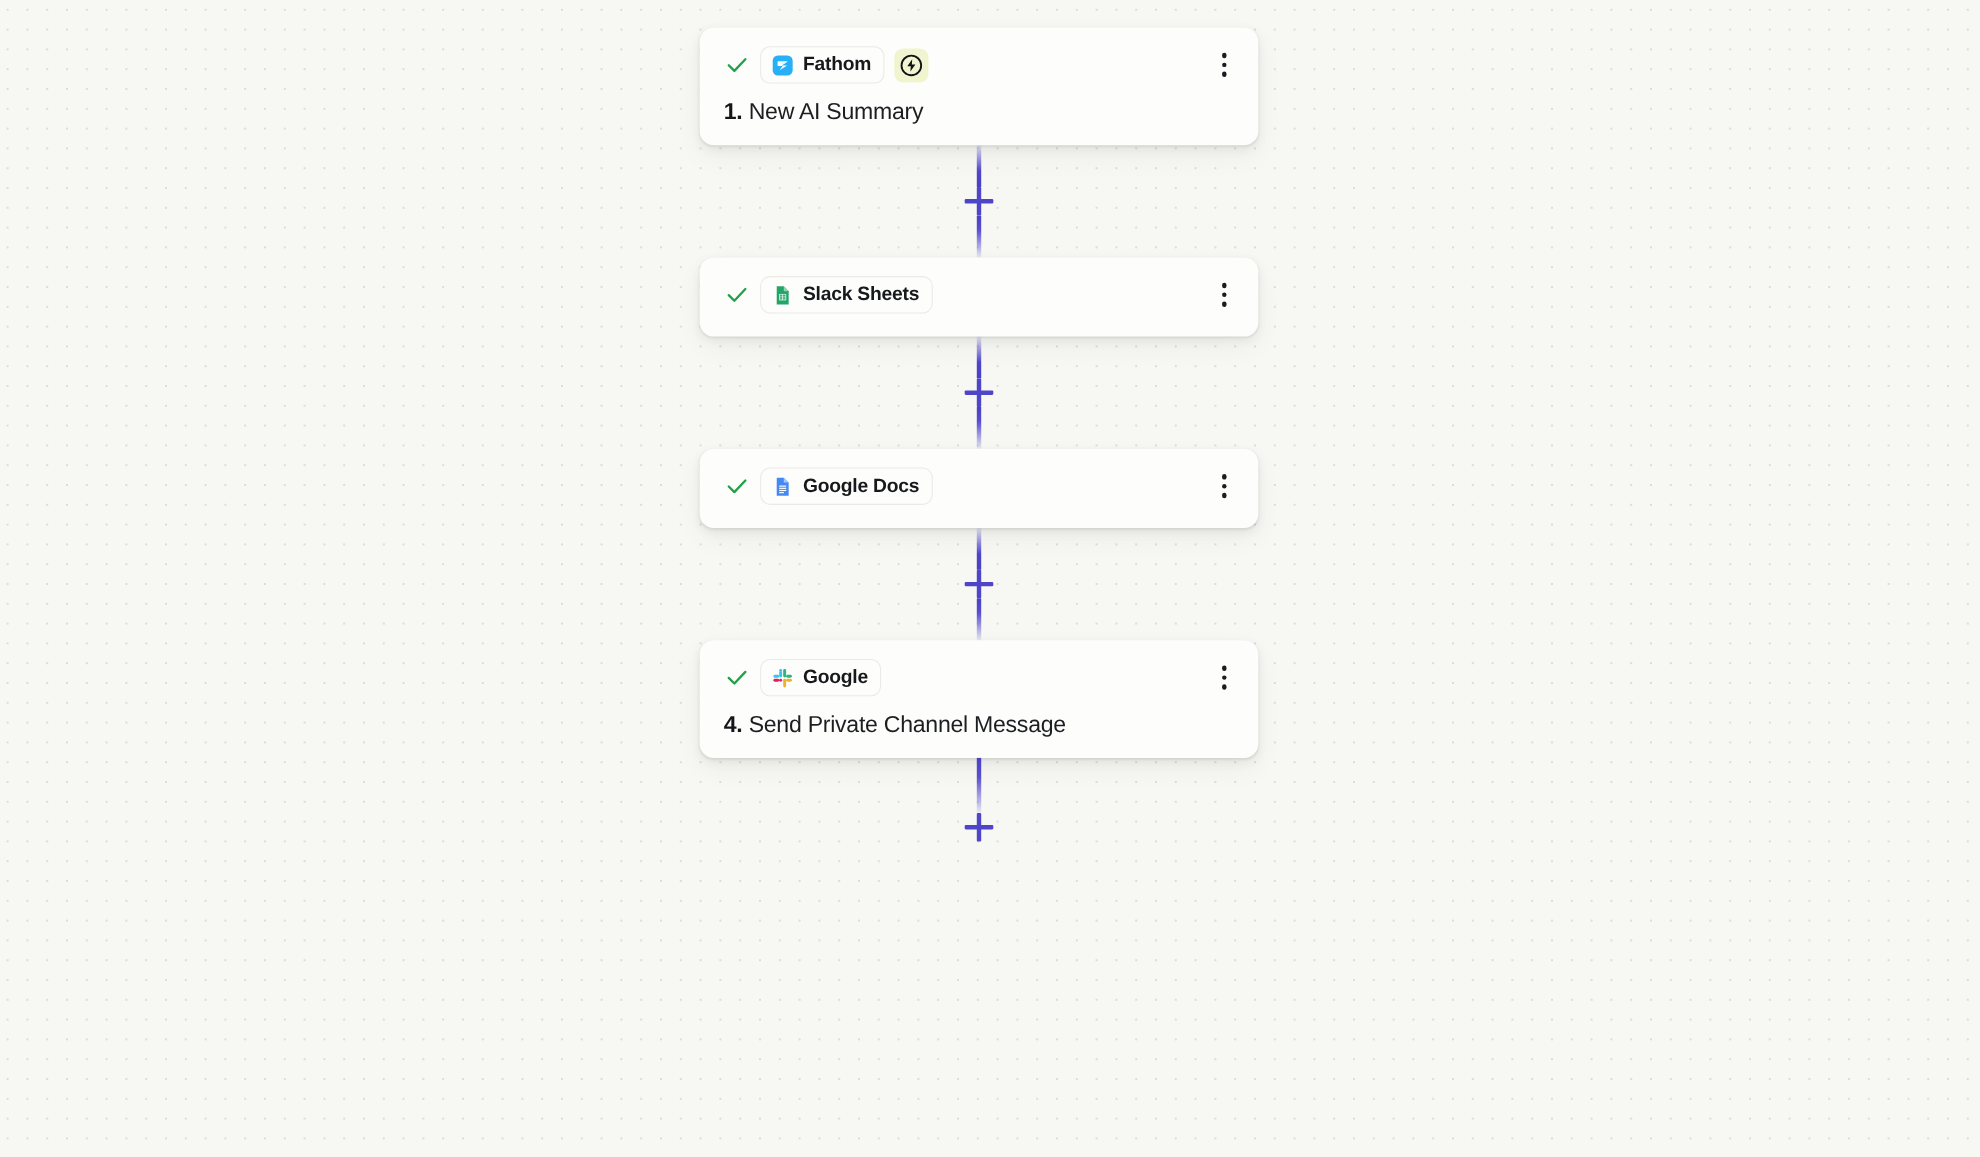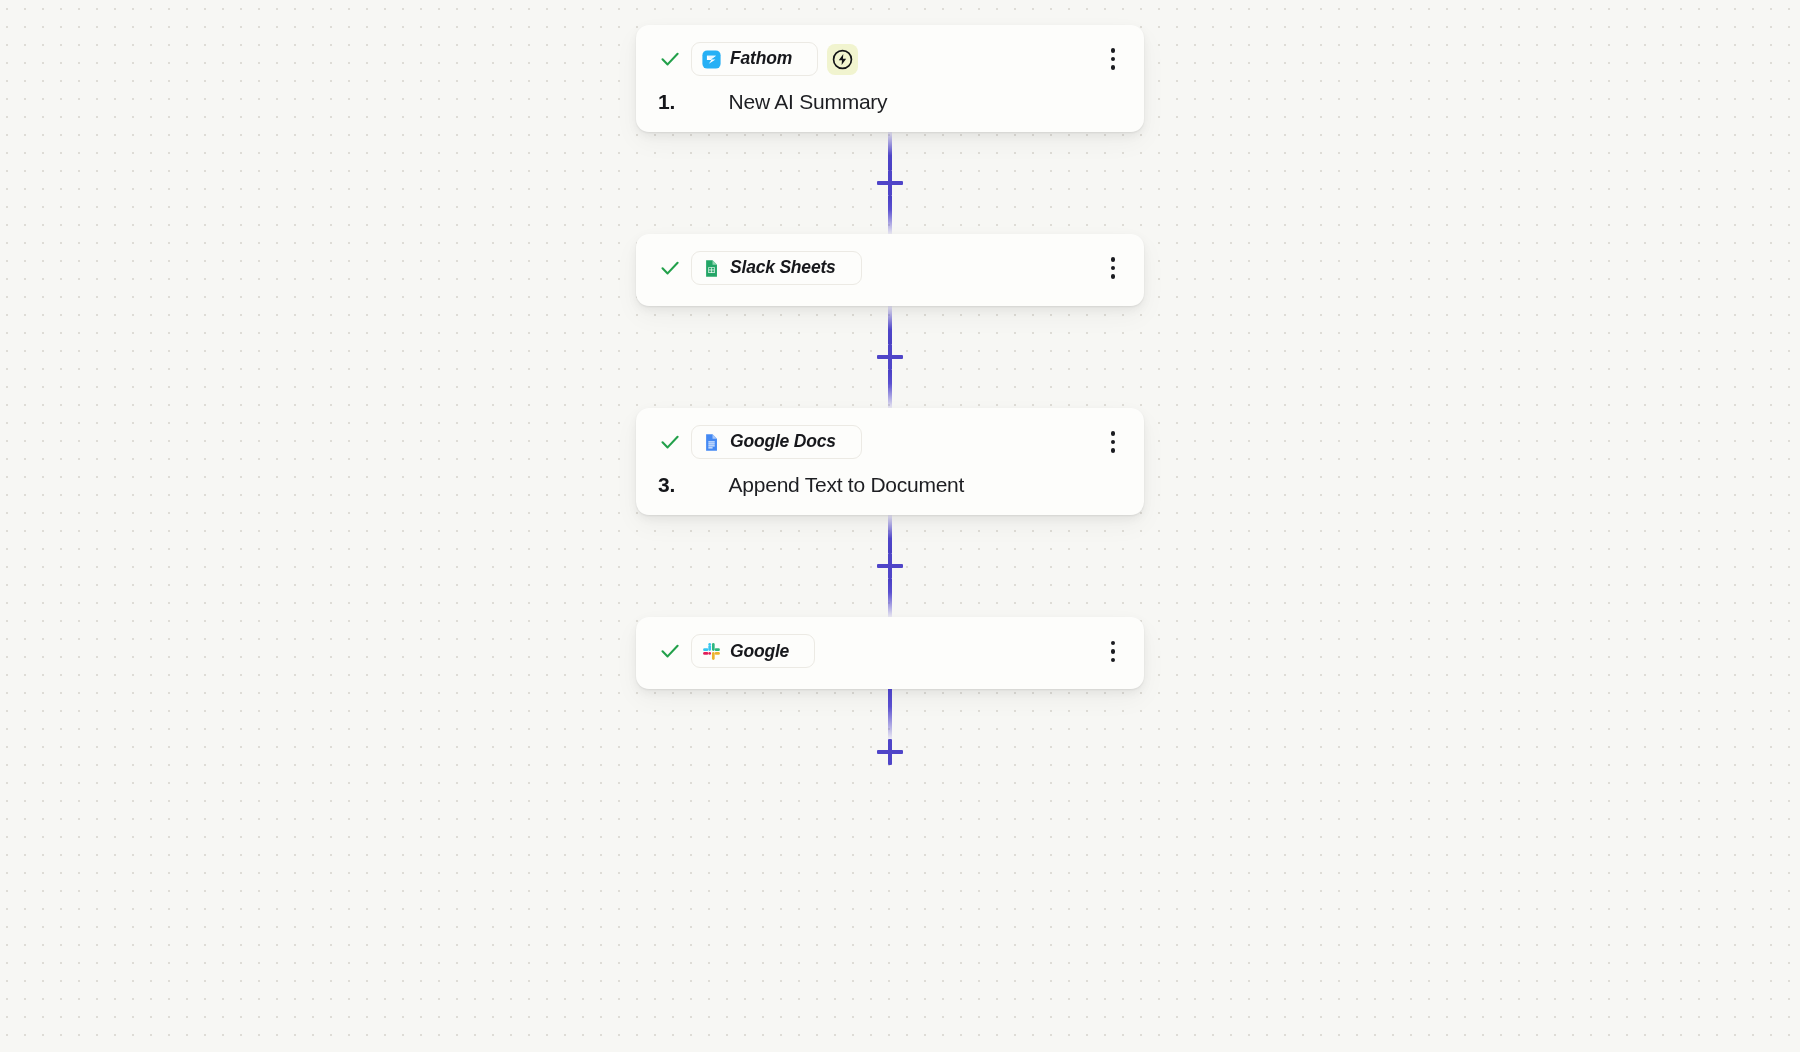--- a/index.html
+++ b/index.html
@@ -60,26 +60,25 @@
     height: 24px;
     margin-right: 9px;
     display: block;
   }
 
   .app-chip {
     display: inline-flex;
     align-items: center;
     gap: 9px;
     height: 34px;
-    padding: 0 25px 0 10px;
+    padding: 0 11px 0 10px;
     background: #fdfdfb;
     border: 1px solid #eceae4;
     border-radius: 9px;
     box-sizing: border-box;
-    font-style: italic;
   }
 
   .app-chip .app-icon {
     width: 19px;
     height: 19px;
     display: block;
     flex: 0 0 auto;
   }
 
   .app-chip .app-name {
@@ -129,21 +128,20 @@
     letter-spacing: -0.25px;
     line-height: 1.15;
     white-space: nowrap;
   }
   .card-title .step-num {
     font-weight: bold;
     color: #15161a;
   }
   .card-title .step-label {
     font-weight: normal;
-    margin-left: 48px;
   }
 
   
   .connector {
     position: relative;
     width: 508px;
     display: flex;
     flex-direction: column;
     align-items: center;
   }
@@ -277,24 +275,20 @@
             </g>
           </svg>
           <span class="app-name">Google Docs</span>
         </div>
         <div class="menu-dots">
           <span></span>
           <span></span>
           <span></span>
         </div>
       </div>
-      <div class="card-title">
-        <span class="step-num">3.</span>
-        <span class="step-label">Append Text to Document</span>
-      </div>
     </div>
 
     <div class="connector">
       <div class="conn-line top" style="height:38px;"></div>
       <div class="plus-btn"></div>
       <div class="conn-line bottom" style="height:38px;"></div>
     </div>
 
     <div class="step-card">
       <div class="card-header">
@@ -322,20 +316,24 @@
             <rect x="1.4" y="8.0" width="6.6" height="3.4" rx="1.7" fill="#36c5f0"></rect>
           </svg>
           <span class="app-name">Google</span>
         </div>
         <div class="menu-dots">
           <span></span>
           <span></span>
           <span></span>
         </div>
       </div>
+      <div class="card-title">
+        <span class="step-num">4.</span>
+        <span class="step-label">Send Private Channel Message</span>
+      </div>
     </div>
 
     <div class="connector">
       <div class="conn-line bottom" style="height:50px;"></div>
       <div class="plus-btn"></div>
     </div>
 
   </div>
 </div>
 

